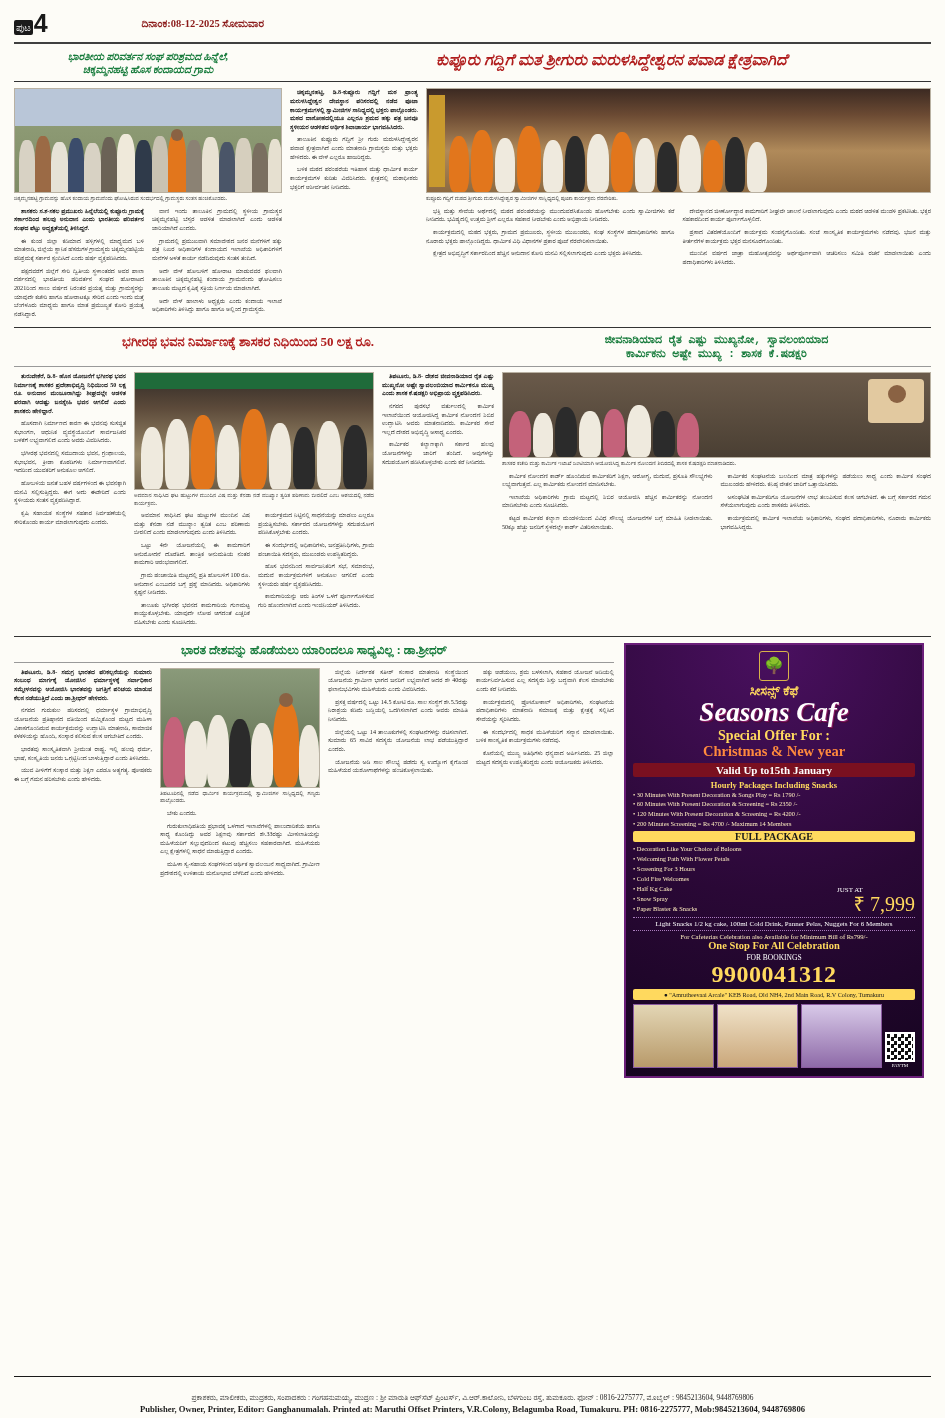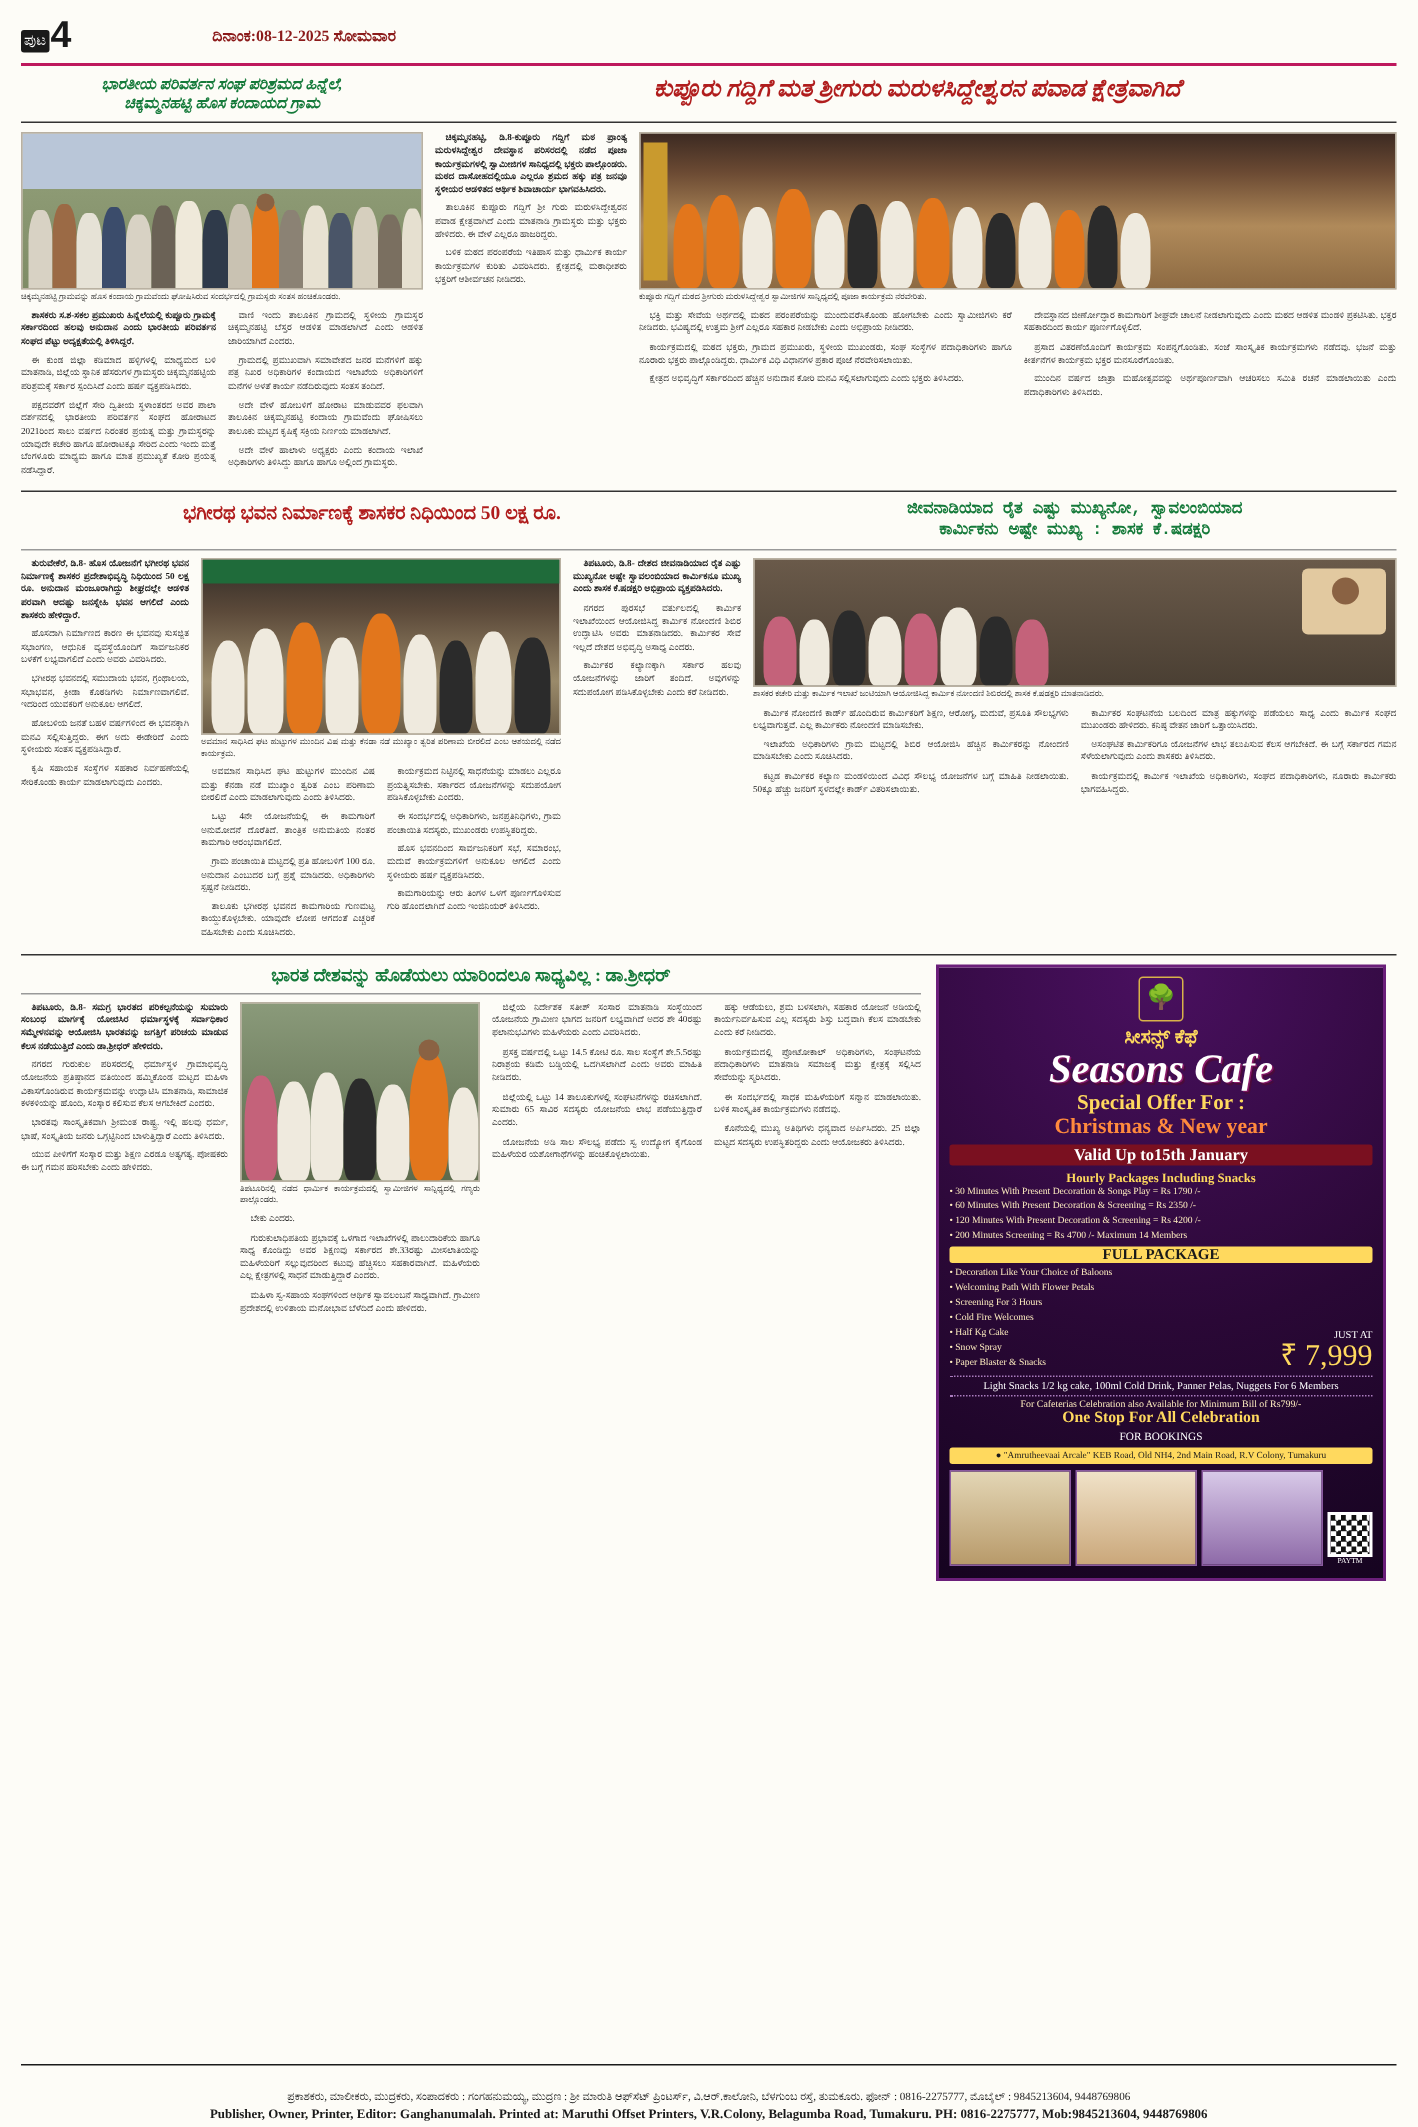--- a/index.html
+++ b/index.html
@@ -17,21 +17,21 @@
     width: 945px;
     height: 1418px;
     padding: 10px 14px 0 14px;
     position: relative;
   }
 
   
   .masthead {
     display: flex;
     align-items: center;
-    border-bottom: 2px solid #be185d;
+    border-bottom: 2px solid #404040;
     padding-bottom: 4px;
     height: 34px;
   }
   .page-badge {
     display: flex;
     align-items: flex-end;
     gap: 1px;
     min-width: 80px;
   }
   .badge-box {
@@ -161,21 +161,21 @@
   }
   .ad-pk-title { text-align:center; font-size:8.5px; font-weight:bold; color:#ffd95e; }
   .ad-pk { font-size:6.4px; color:#ffeec0; line-height:1.5; }
   .ad-pk div { white-space: nowrap; }
   .ad-full {
     text-align:center; font-size:10px; font-weight:bold; color:#1a1a1a;
     background:#ffd95e; border-radius:2px; margin:3px 0 2px 0;
   }
   .ad-incl { font-size:6.4px; color:#ffeec0; line-height:1.55; }
   .ad-price-wrap { position:relative; }
-  .ad-just { font-size:7px; color:#fff; text-align:right; }
+  .ad-just { font-size:7px; color:#fff; }
   .ad-price { font-size:20px; font-weight:normal; color:#ffd95e; text-align:right; line-height:1;}
   .ad-snack { text-align:center; font-size:7px; color:#fff; border-top:1px dotted #a97bbd; border-bottom:1px dotted #a97bbd; padding:2px 0; margin-top:3px;}
   .ad-cat { text-align:center; font-size:6.6px; color:#ffeec0; margin-top:2px;}
   .ad-stop { text-align:center; font-size:10.5px; font-weight:bold; color:#ffd95e;}
   .ad-book { text-align:center; font-size:7.5px; color:#fff; margin-top:2px;}
   .ad-phone { text-align:center; font-size:24px; font-weight:bold; color:#ffd95e; line-height:1; letter-spacing:0.5px;}
   .ad-addr {
     text-align:center; font-size:6.2px; color:#1a1a1a; background:#ffd95e;
     margin-top:3px; padding:2px 3px; border-radius:2px;
   }
@@ -471,20 +471,21 @@
           </div>
           <div class="ad-price-wrap" style="width:78px">
             <div class="ad-just">JUST AT</div>
             <div class="ad-price">₹ 7,999</div>
           </div>
         </div>
         <div class="ad-snack">Light Snacks 1/2 kg cake, 100ml Cold Drink, Panner Pelas, Nuggets For 6 Members</div>
         <div class="ad-cat">For Cafeterias Celebration also Available for Minimum Bill of Rs799/-</div>
         <div class="ad-stop">One Stop For All Celebration</div>
         <div class="ad-book">FOR BOOKINGS</div>
+        <div class="ad-phone">9900041312</div>
         <div class="ad-addr">
           <span>●</span>
           <span>"Amrutheevaai Arcale" KEB Road, Old NH4, 2nd Main Road, R.V Colony, Tumakuru</span>
         </div>
         <div class="ad-photos">
           <div class="ad-ph a"></div>
           <div class="ad-ph b"></div>
           <div class="ad-ph c"></div>
           <div style="display:flex;flex-direction:column;align-items:center;justify-content:flex-end;">
             <div class="ad-qr"></div>

